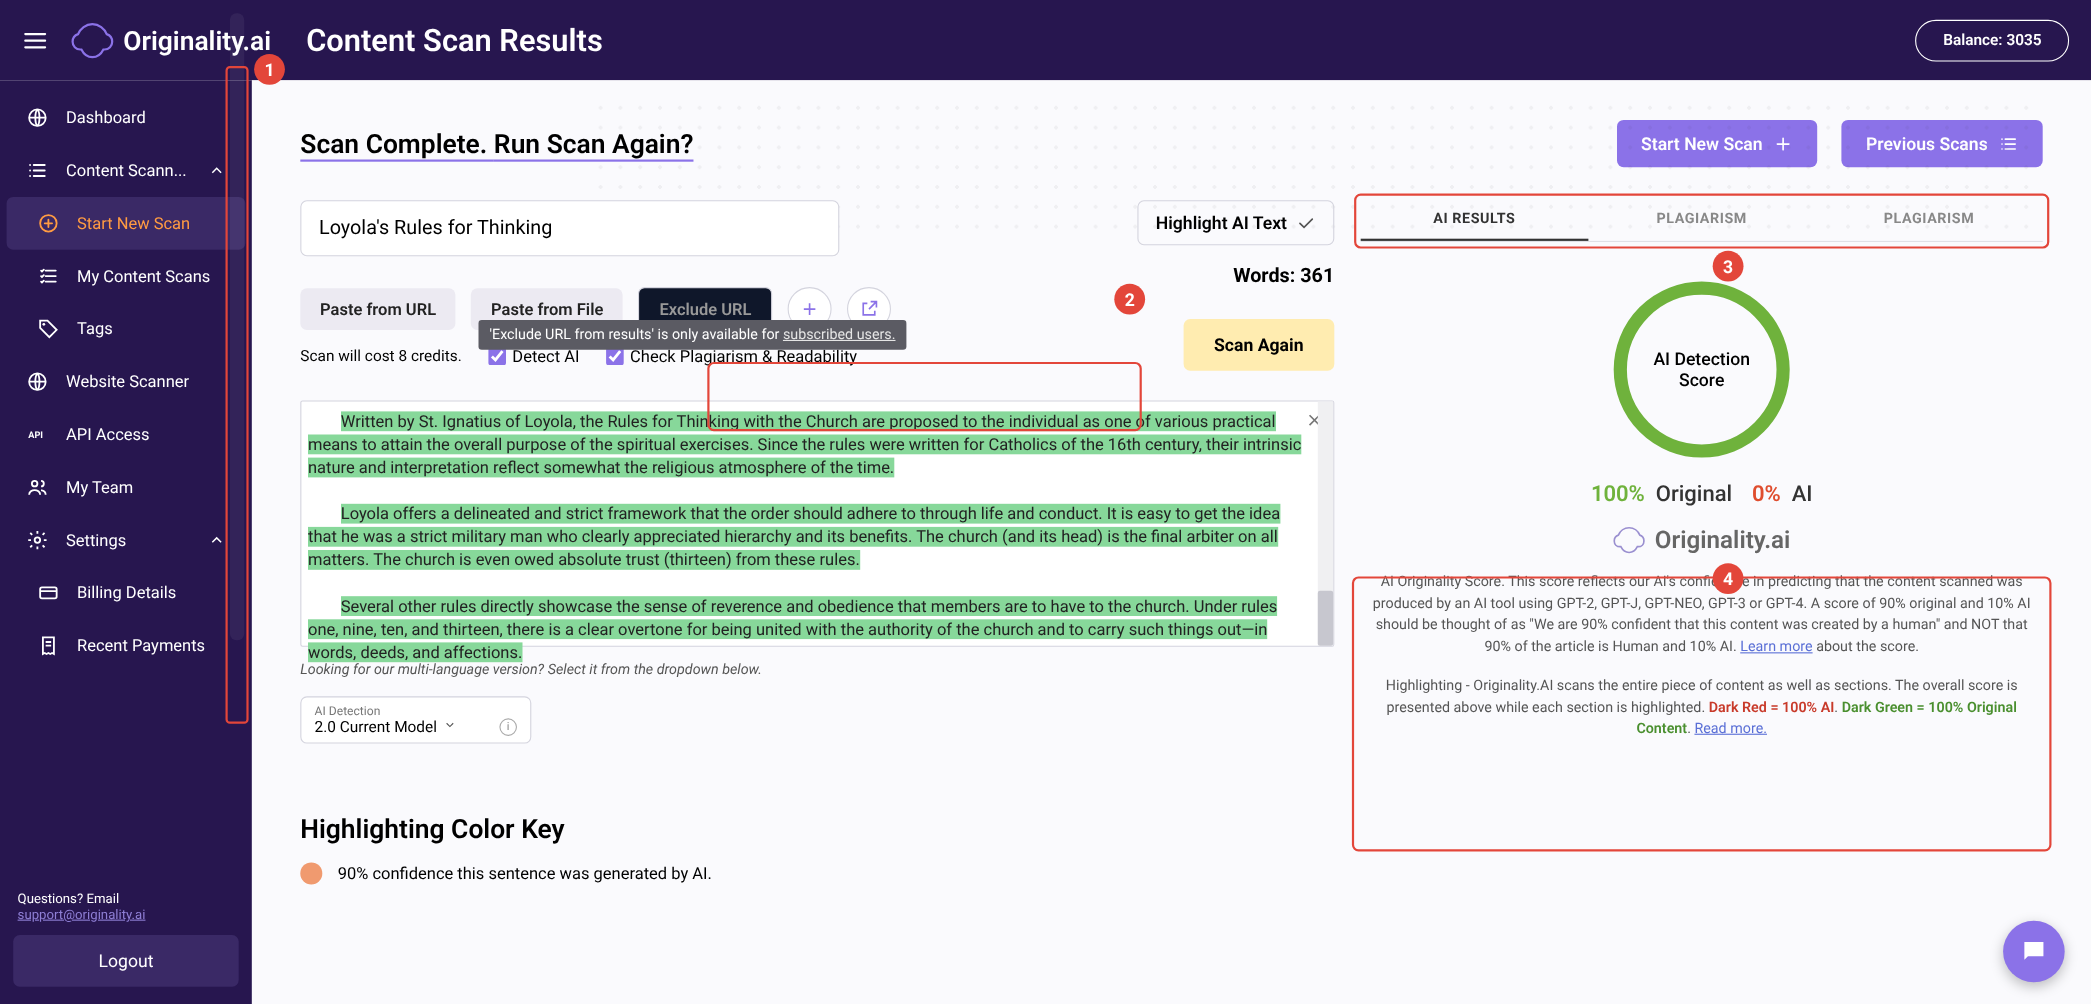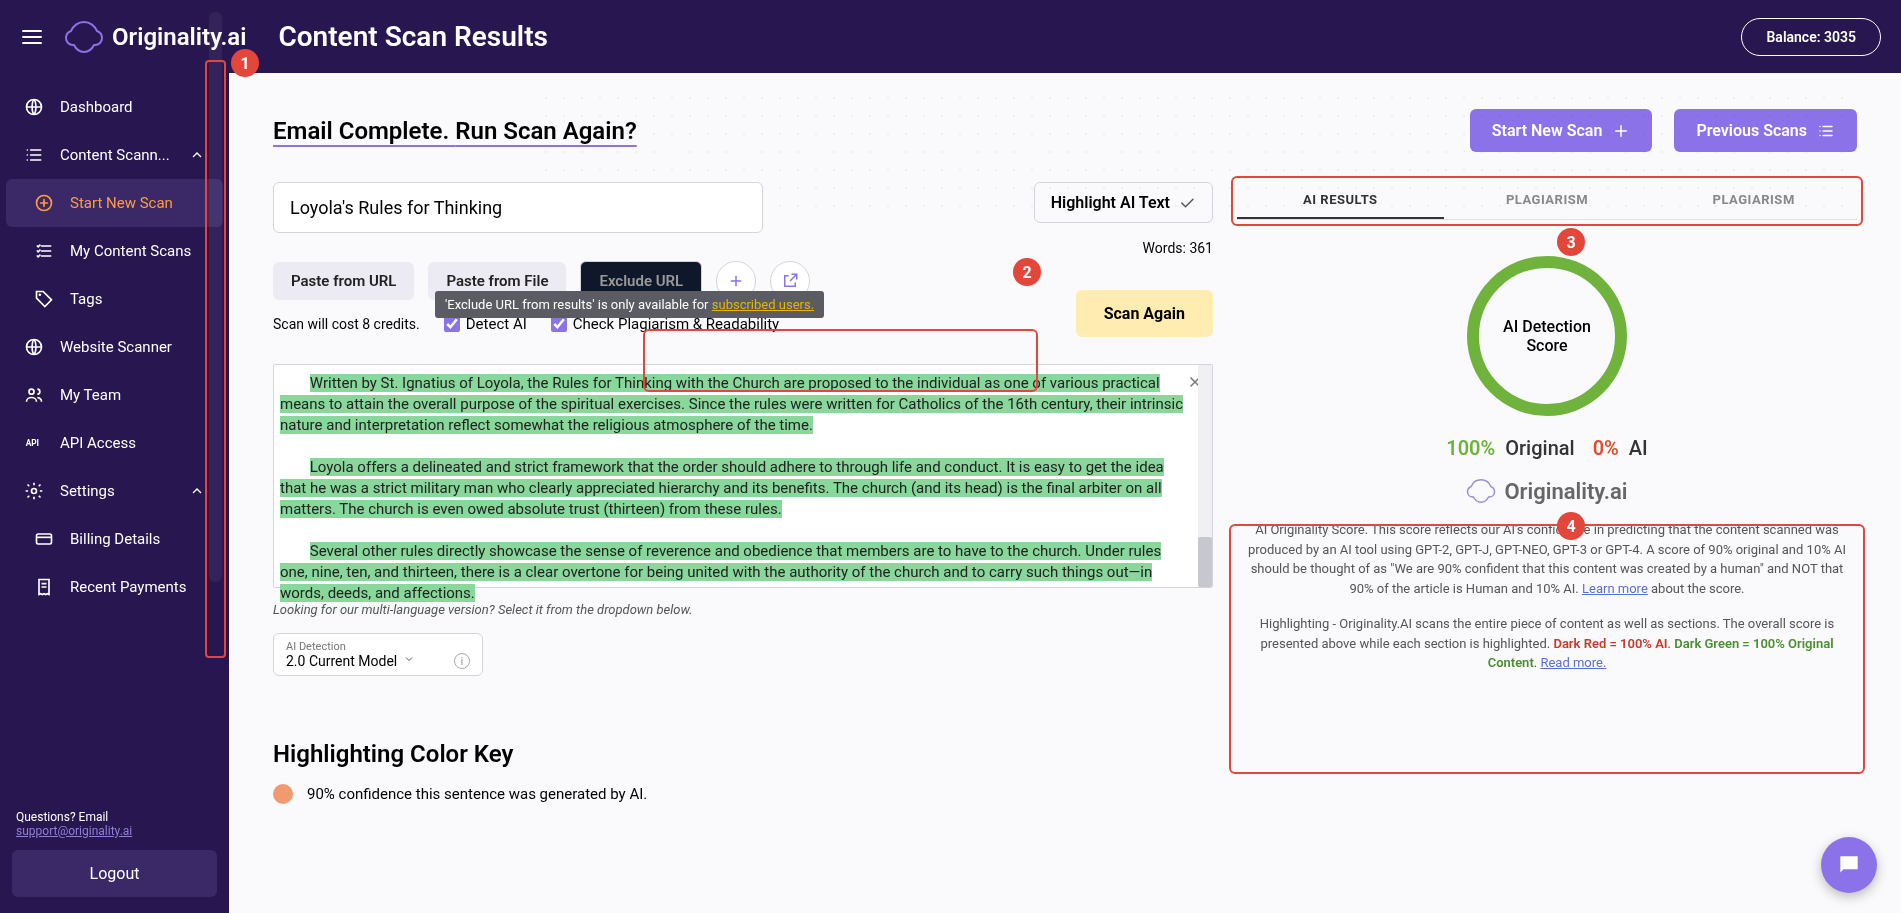--- a/index.html
+++ b/index.html
@@ -61,25 +61,25 @@
 .chip.outlined { background: #0f172a; border: 1px solid #d4d4de; color: #999; }
 .round-btn { width: 40px; height: 40px; border: 1px solid #d4d4de; border-radius: 50%; background: #fff; display: flex; align-items: center; justify-content: center; cursor: pointer; }
 .round-btn svg { width: 18px; height: 18px; stroke: #8b72e8; fill: none; stroke-width: 2; }
 
 .options-row { display: flex; align-items: center; gap: 24px; margin-top: 14px; position: relative; }
 .cost-text { font-size: 14px; }
 .checkbox-group { display: flex; align-items: center; gap: 6px; font-size: 15px; }
 .checkbox-group input { width: 16px; height: 16px; accent-color: #8b72e8; }
 
 .tooltip-box { position: absolute; top: -24px; left: 162px; background: #5b5b63; color: #fff; font-size: 13px; padding: 6px 10px; border-radius: 3px; white-space: nowrap; }
-.tooltip-box a { color: #eab308; text-decoration: underline; }
+.tooltip-box a { color: #e5e5e5; text-decoration: underline; }
 .tooltip-outline { position: absolute; top: 256px; left: 414px; width: 395px; height: 63px; border: 2px solid #e3463a; border-radius: 6px; pointer-events: none; z-index: 40; }
 
 .highlight-toggle { margin-left: auto; display: flex; align-items: center; gap: 8px; border: 1px solid #d4d4de; padding: 10px 16px; border-radius: 6px; font-weight: 600; cursor: pointer; position: absolute; top: 0; right: 0; }
-.words-count { font-size: 14px; font-weight: 400; position: absolute; top: 58px; right: 0; }
+.words-count { font-size: 18px; font-weight: 700; position: absolute; top: 58px; right: 0; }
 .scan-again { position: absolute; top: 108px; right: 0; background: #ffecb0; border: none; padding: 14px 28px; font-size: 16px; font-weight: 700; border-radius: 6px; cursor: pointer; }
 
 .left-top-relative { position: relative; min-height: 160px; }
 
 .editor { margin-top: 22px; border: 1px solid #d4d4de; border-radius: 2px; background: #fff; height: 224px; padding: 8px 20px 8px 6px; position: relative; }
 .editor-content { font-size: 15px; line-height: 1.4; color: #222; }
 .hl { background: #87d89a; }
 .editor-close { position: absolute; top: 8px; right: 8px; cursor: pointer; width: 18px; height: 18px; color: #777; }
 .editor-scrollbar { position: absolute; top: 0; right: 0; bottom: 0; width: 14px; background: #f0f0f2; }
 .editor-thumb { position: absolute; top: 0; right: 0; width: 14px; height: 50px; background: #c7c7cf; border-radius: 2px; }
@@ -191,32 +191,32 @@
           <span class="sidebar-icon"><svg viewBox="0 0 24 24">
               <circle cx="12" cy="12" r="9" fill="none" stroke="currentColor" stroke-width="2"></circle>
               <path d="M3 12h18M12 3c3 3 3 15 0 18M12 3c-3 3-3 15 0 18" fill="none" stroke="currentColor" stroke-width="2"></path>
             </svg></span>
           <span class="sidebar-label">Website Scanner</span>
         </div>
       </div>
       <div class="sidebar-item">
         <div class="sidebar-item-left">
           <span class="sidebar-icon"><svg viewBox="0 0 24 24">
+              <text x="2" y="16" font-size="10" fill="currentColor" font-weight="bold">API</text>
+            </svg></span>
+          <span class="sidebar-label">API Access</span>
+        </div>
+      </div>
+      <div class="sidebar-item">
+        <div class="sidebar-item-left">
+          <span class="sidebar-icon"><svg viewBox="0 0 24 24">
               <circle cx="9" cy="8" r="3" fill="none" stroke="currentColor" stroke-width="2"></circle>
               <path d="M3 20c0-3 3-5 6-5s6 2 6 5M16 11a3 3 0 100-6M21 20c0-2.5-2-4.5-5-5" fill="none" stroke="currentColor" stroke-width="2"></path>
             </svg></span>
           <span class="sidebar-label">My Team</span>
-        </div>
-      </div>
-      <div class="sidebar-item">
-        <div class="sidebar-item-left">
-          <span class="sidebar-icon"><svg viewBox="0 0 24 24">
-              <text x="2" y="16" font-size="10" fill="currentColor" font-weight="bold">API</text>
-            </svg></span>
-          <span class="sidebar-label">API Access</span>
         </div>
       </div>
       <div class="sidebar-item has-chevron">
         <div class="sidebar-item-left">
           <span class="sidebar-icon"><svg viewBox="0 0 24 24">
               <circle cx="12" cy="12" r="3" fill="none" stroke="currentColor" stroke-width="2"></circle>
               <path d="M12 2v3M12 19v3M4.2 4.2l2.1 2.1M17.7 17.7l2.1 2.1M2 12h3M19 12h3M4.2 19.8l2.1-2.1M17.7 6.3l2.1-2.1" stroke="currentColor" stroke-width="2"></path>
             </svg></span>
           <span class="sidebar-label">Settings</span>
         </div>
@@ -251,21 +251,21 @@
 
 <div class="sidebar-scrollbar-inner"></div>
 <div class="sidebar-scrollbar-box"></div>
 
 <div class="main">
   <div class="main-inner">
     <div class="dotted-bg"></div>
 
     <div class="top-row">
       <div class="scan-complete">
-        <span class="scan-complete-link">Email Complete. </span><span class="scan-complete-link">Run Scan Again?</span>
+        <span class="scan-complete-link">Scan Complete. </span><span class="scan-complete-link">Run Scan Again?</span>
       </div>
       <div class="top-buttons">
         <button class="primary-btn">
           <span>Start New Scan</span>
           <svg width="18" height="18" viewBox="0 0 24 24">
               <path d="M12 5v14M5 12h14" stroke="#fff" stroke-width="2" stroke-linecap="round"></path>
             </svg>
         </button>
         <button class="primary-btn">
           <span>Previous Scans</span>

